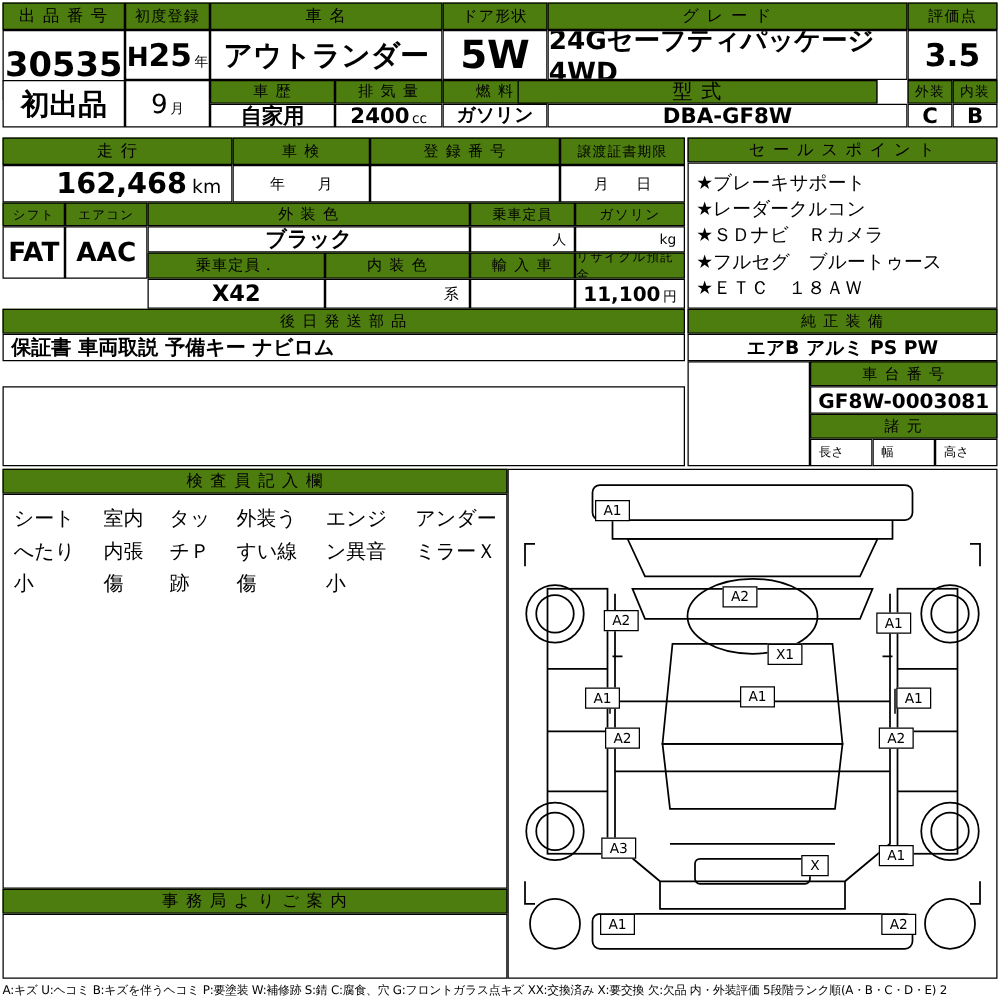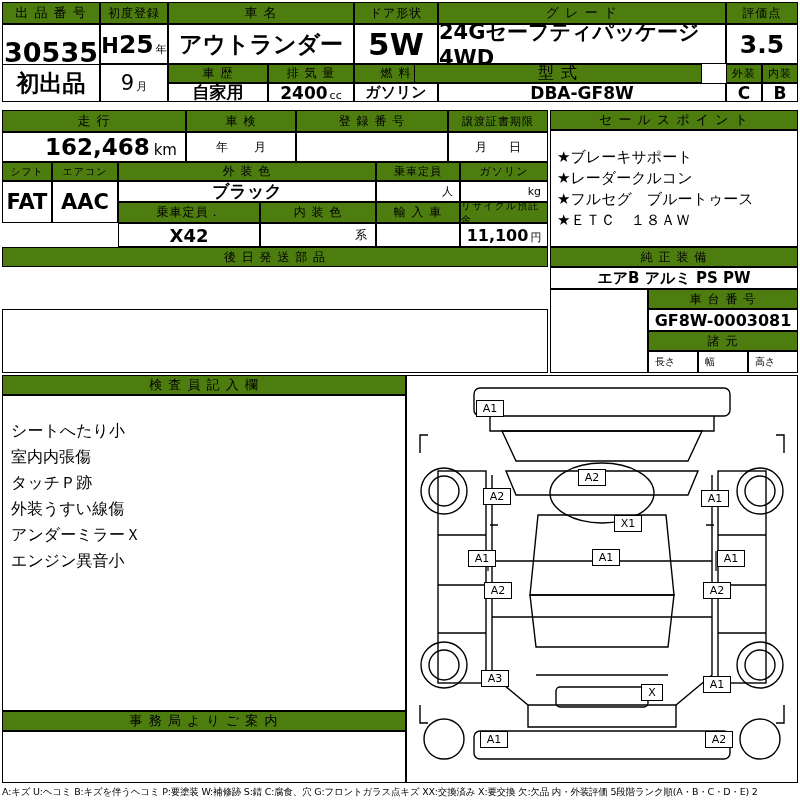--- a/index.html
+++ b/index.html
@@ -127,50 +127,52 @@
   <div class="bx val" style="left:260px;top:223px;width:116px;height:24px;justify-content:flex-end;padding-right:8px;font-size:12px;">系</div>
   <div class="bx val" style="left:376px;top:223px;width:84px;height:24px;"></div>
   <div class="bx val" style="left:460px;top:223px;width:88px;height:24px;text-align:right;">
     <span class="row">
         <span style="font-size:16px;font-weight:bold;">11,100</span>
         <span class="unit">円</span>
       </span>
   </div>
 
   <div class="bx hdr" style="left:2px;top:247px;width:546px;height:20px;font-size:12px;">後 日 発 送 部 品</div>
+  <div class="bx val lft" style="left:2px;top:267px;width:546px;height:22px;font-size:16px;font-weight:bold;">保証書 車両取説 予備キー ナビロム</div>
 
   <div class="bx val" style="left:2px;top:309px;width:546px;height:64px;"></div>
 
   <div class="bx hdr" style="left:550px;top:110px;width:248px;height:20px;font-size:13px;">セ ー ル ス ポ イ ン ト</div>
   <div class="bx val" style="left:550px;top:130px;width:248px;height:117px;flex-direction:column;align-items:flex-start;justify-content:center;">
     <div class="sp">★ブレーキサポート</div>
     <div class="sp">★レーダークルコン</div>
+    <div class="sp">★ＳＤナビ　Ｒカメラ</div>
     <div class="sp">★フルセグ　ブルートゥース</div>
     <div class="sp">★ＥＴＣ　１８ＡＷ</div>
   </div>
 
   <div class="bx hdr" style="left:550px;top:247px;width:248px;height:20px;font-size:12px;">純 正 装 備</div>
   <div class="bx val" style="left:550px;top:267px;width:248px;height:22px;font-size:15px;font-weight:bold;">エアB アルミ PS PW</div>
 
   <div class="bx val" style="left:550px;top:289px;width:98px;height:84px;"></div>
   <div class="bx hdr" style="left:648px;top:289px;width:150px;height:20px;font-size:12px;">車 台 番 号</div>
   <div class="bx val" style="left:648px;top:309px;width:150px;height:22px;font-size:16px;font-weight:bold;">GF8W-0003081</div>
   <div class="bx hdr" style="left:648px;top:331px;width:150px;height:20px;font-size:12px;">諸 元</div>
   <div class="bx val lft xsml" style="left:648px;top:351px;width:50px;height:22px;">長さ</div>
   <div class="bx val lft xsml" style="left:698px;top:351px;width:50px;height:22px;">幅</div>
   <div class="bx val lft xsml" style="left:748px;top:351px;width:50px;height:22px;">高さ</div>
 
   <div class="bx hdr" style="left:2px;top:375px;width:404px;height:20px;font-size:13px;">検 査 員 記 入 欄</div>
-  <div class="bx val" style="left:2px;top:395px;width:404px;height:316px;flex-direction:column;align-items:flex-start;justify-content:flex-start;padding-top:22px;">
+  <div class="bx val" style="left:2px;top:395px;width:404px;height:316px;flex-direction:row;align-items:flex-start;justify-content:flex-start;padding-top:6px;">
     <div class="insp">シートへたり小</div>
     <div class="insp">室内内張傷</div>
     <div class="insp">タッチＰ跡</div>
     <div class="insp">外装うすい線傷</div>
+    <div class="insp">エンジン異音小</div>
     <div class="insp">アンダーミラーＸ</div>
-    <div class="insp">エンジン異音小</div>
   </div>
 
   <div class="bx hdr" style="left:2px;top:711px;width:404px;height:20px;font-size:13px;">事 務 局 よ り ご 案 内</div>
   <div class="bx val" style="left:2px;top:731px;width:404px;height:52px;"></div>
 
   <div class="bx" style="left:406px;top:375px;width:392px;height:408px;"></div>
   <div class="diagWrap" style="left:406px;top:375px;width:392px;height:408px;">
     <svg width="392" height="408" viewBox="0 0 392 408">
       <g fill="none" stroke="#000" stroke-width="1.4">
 

